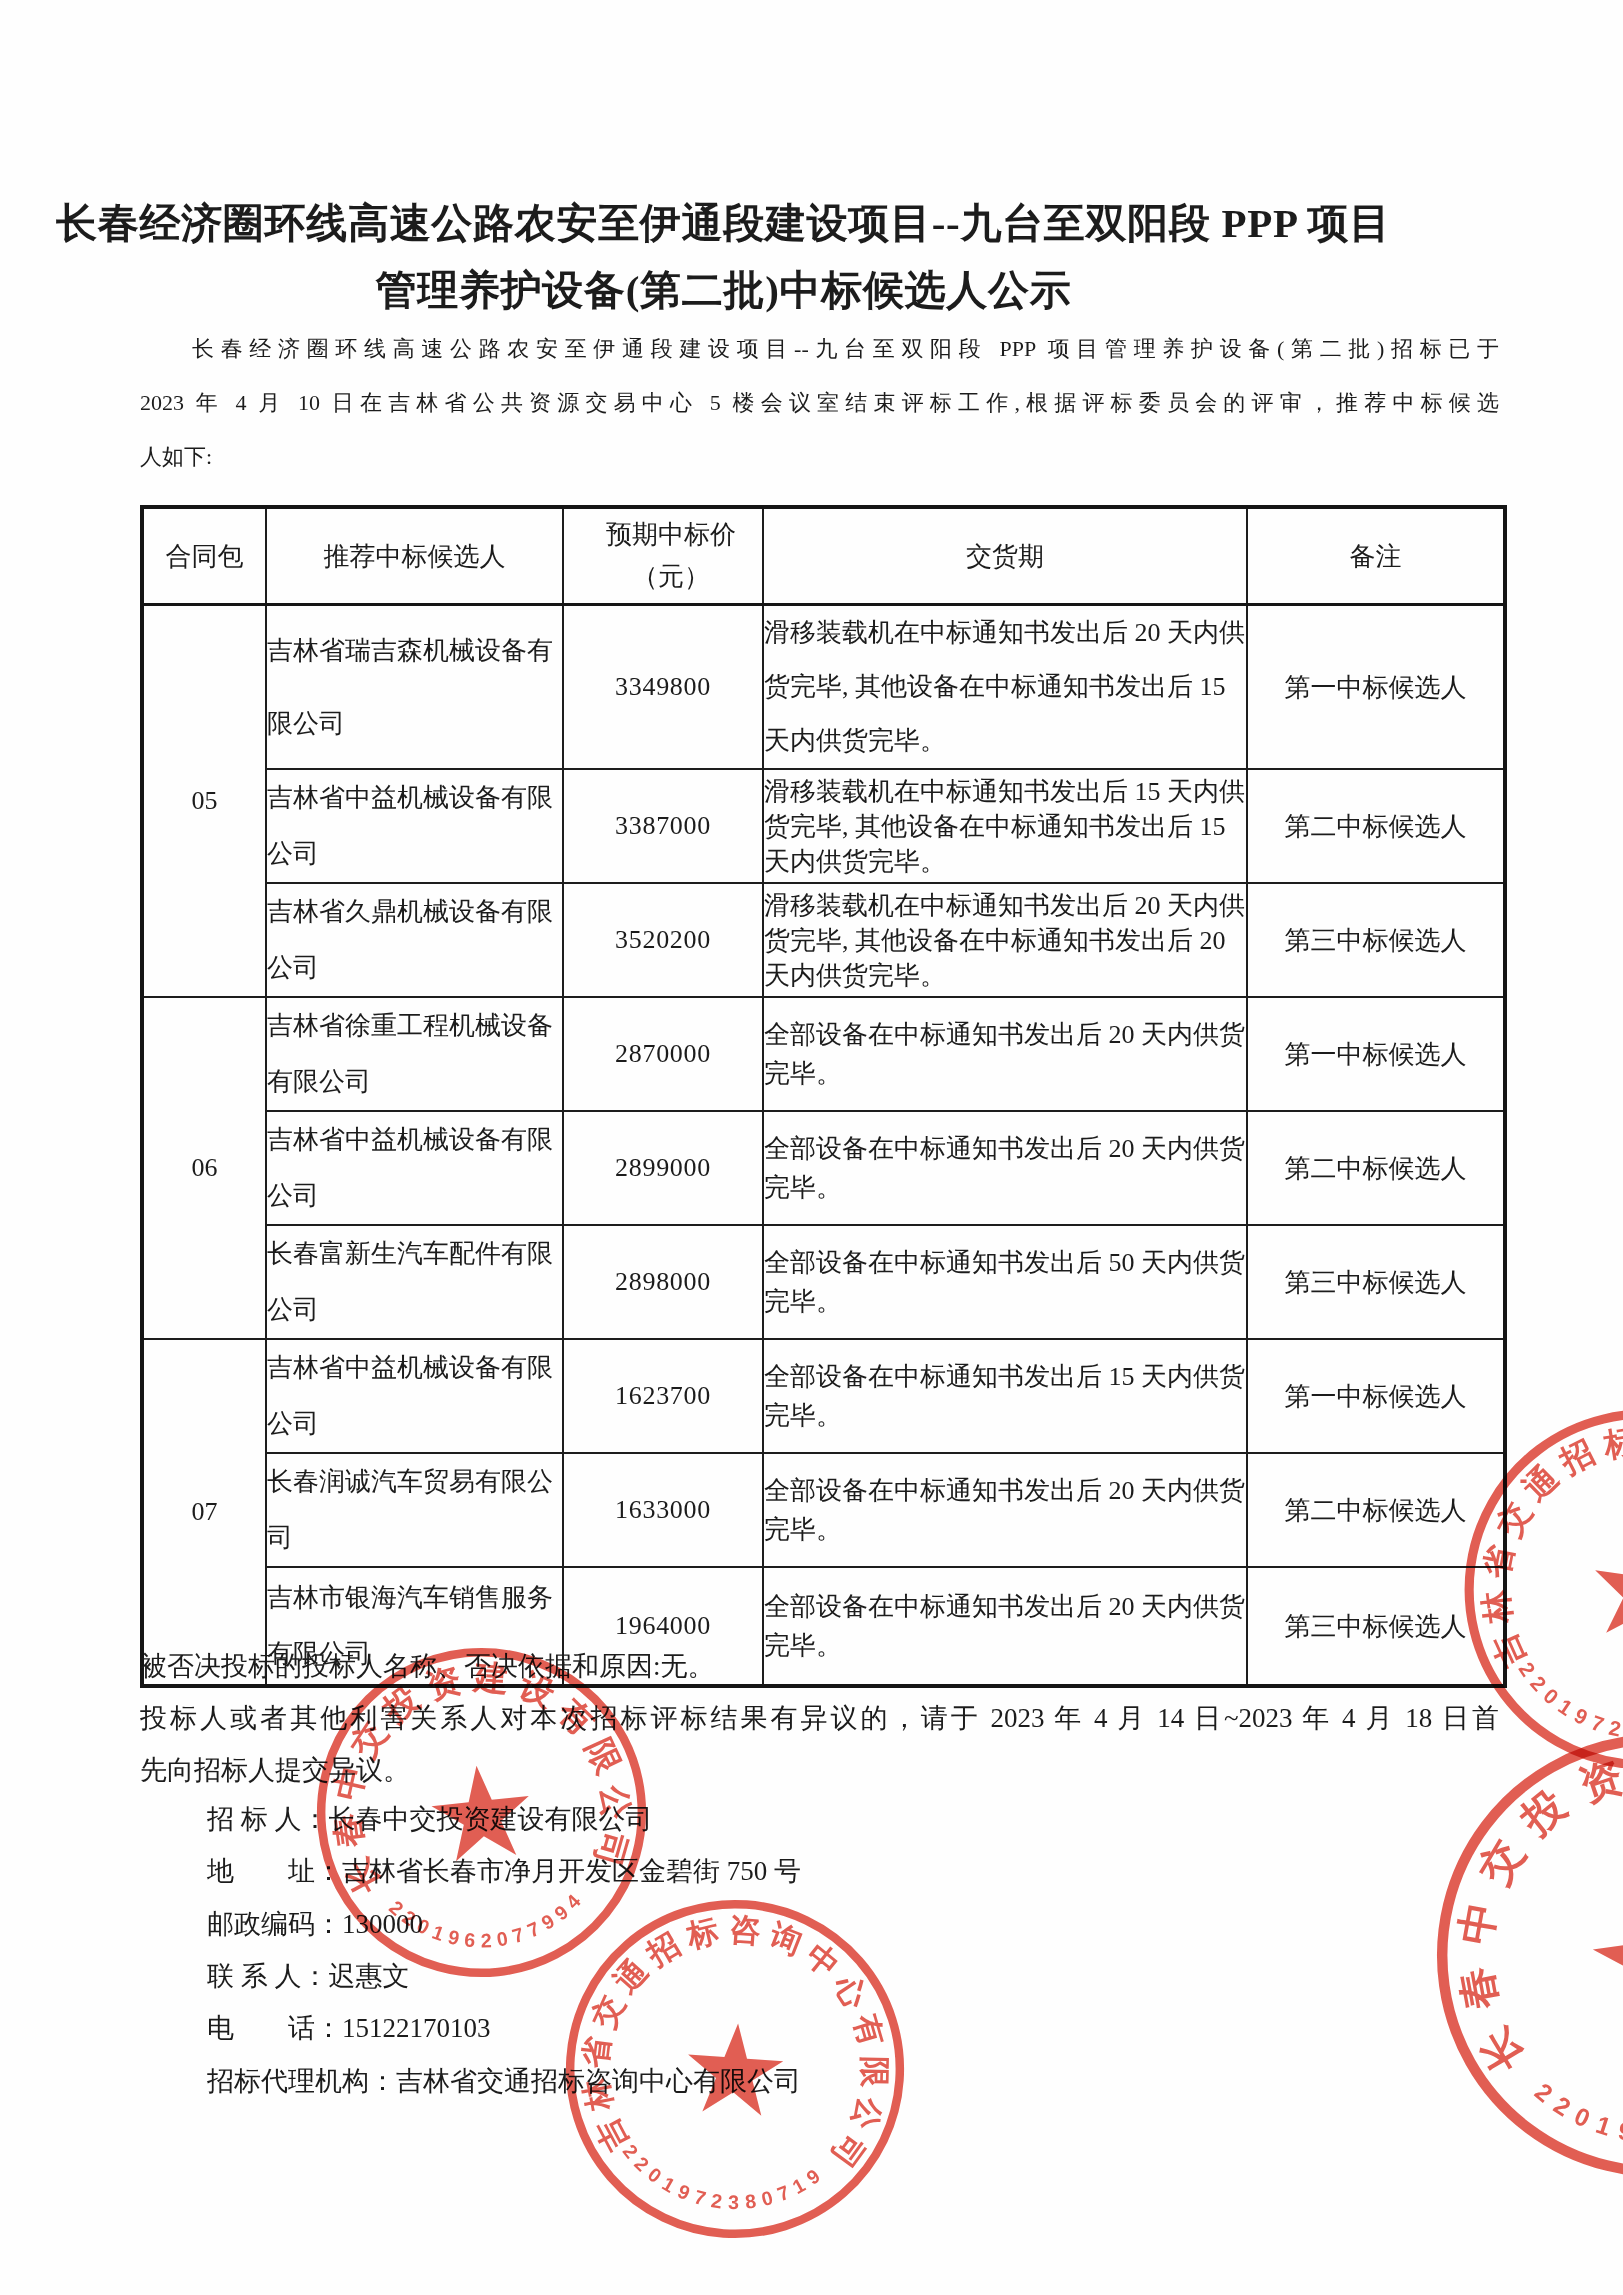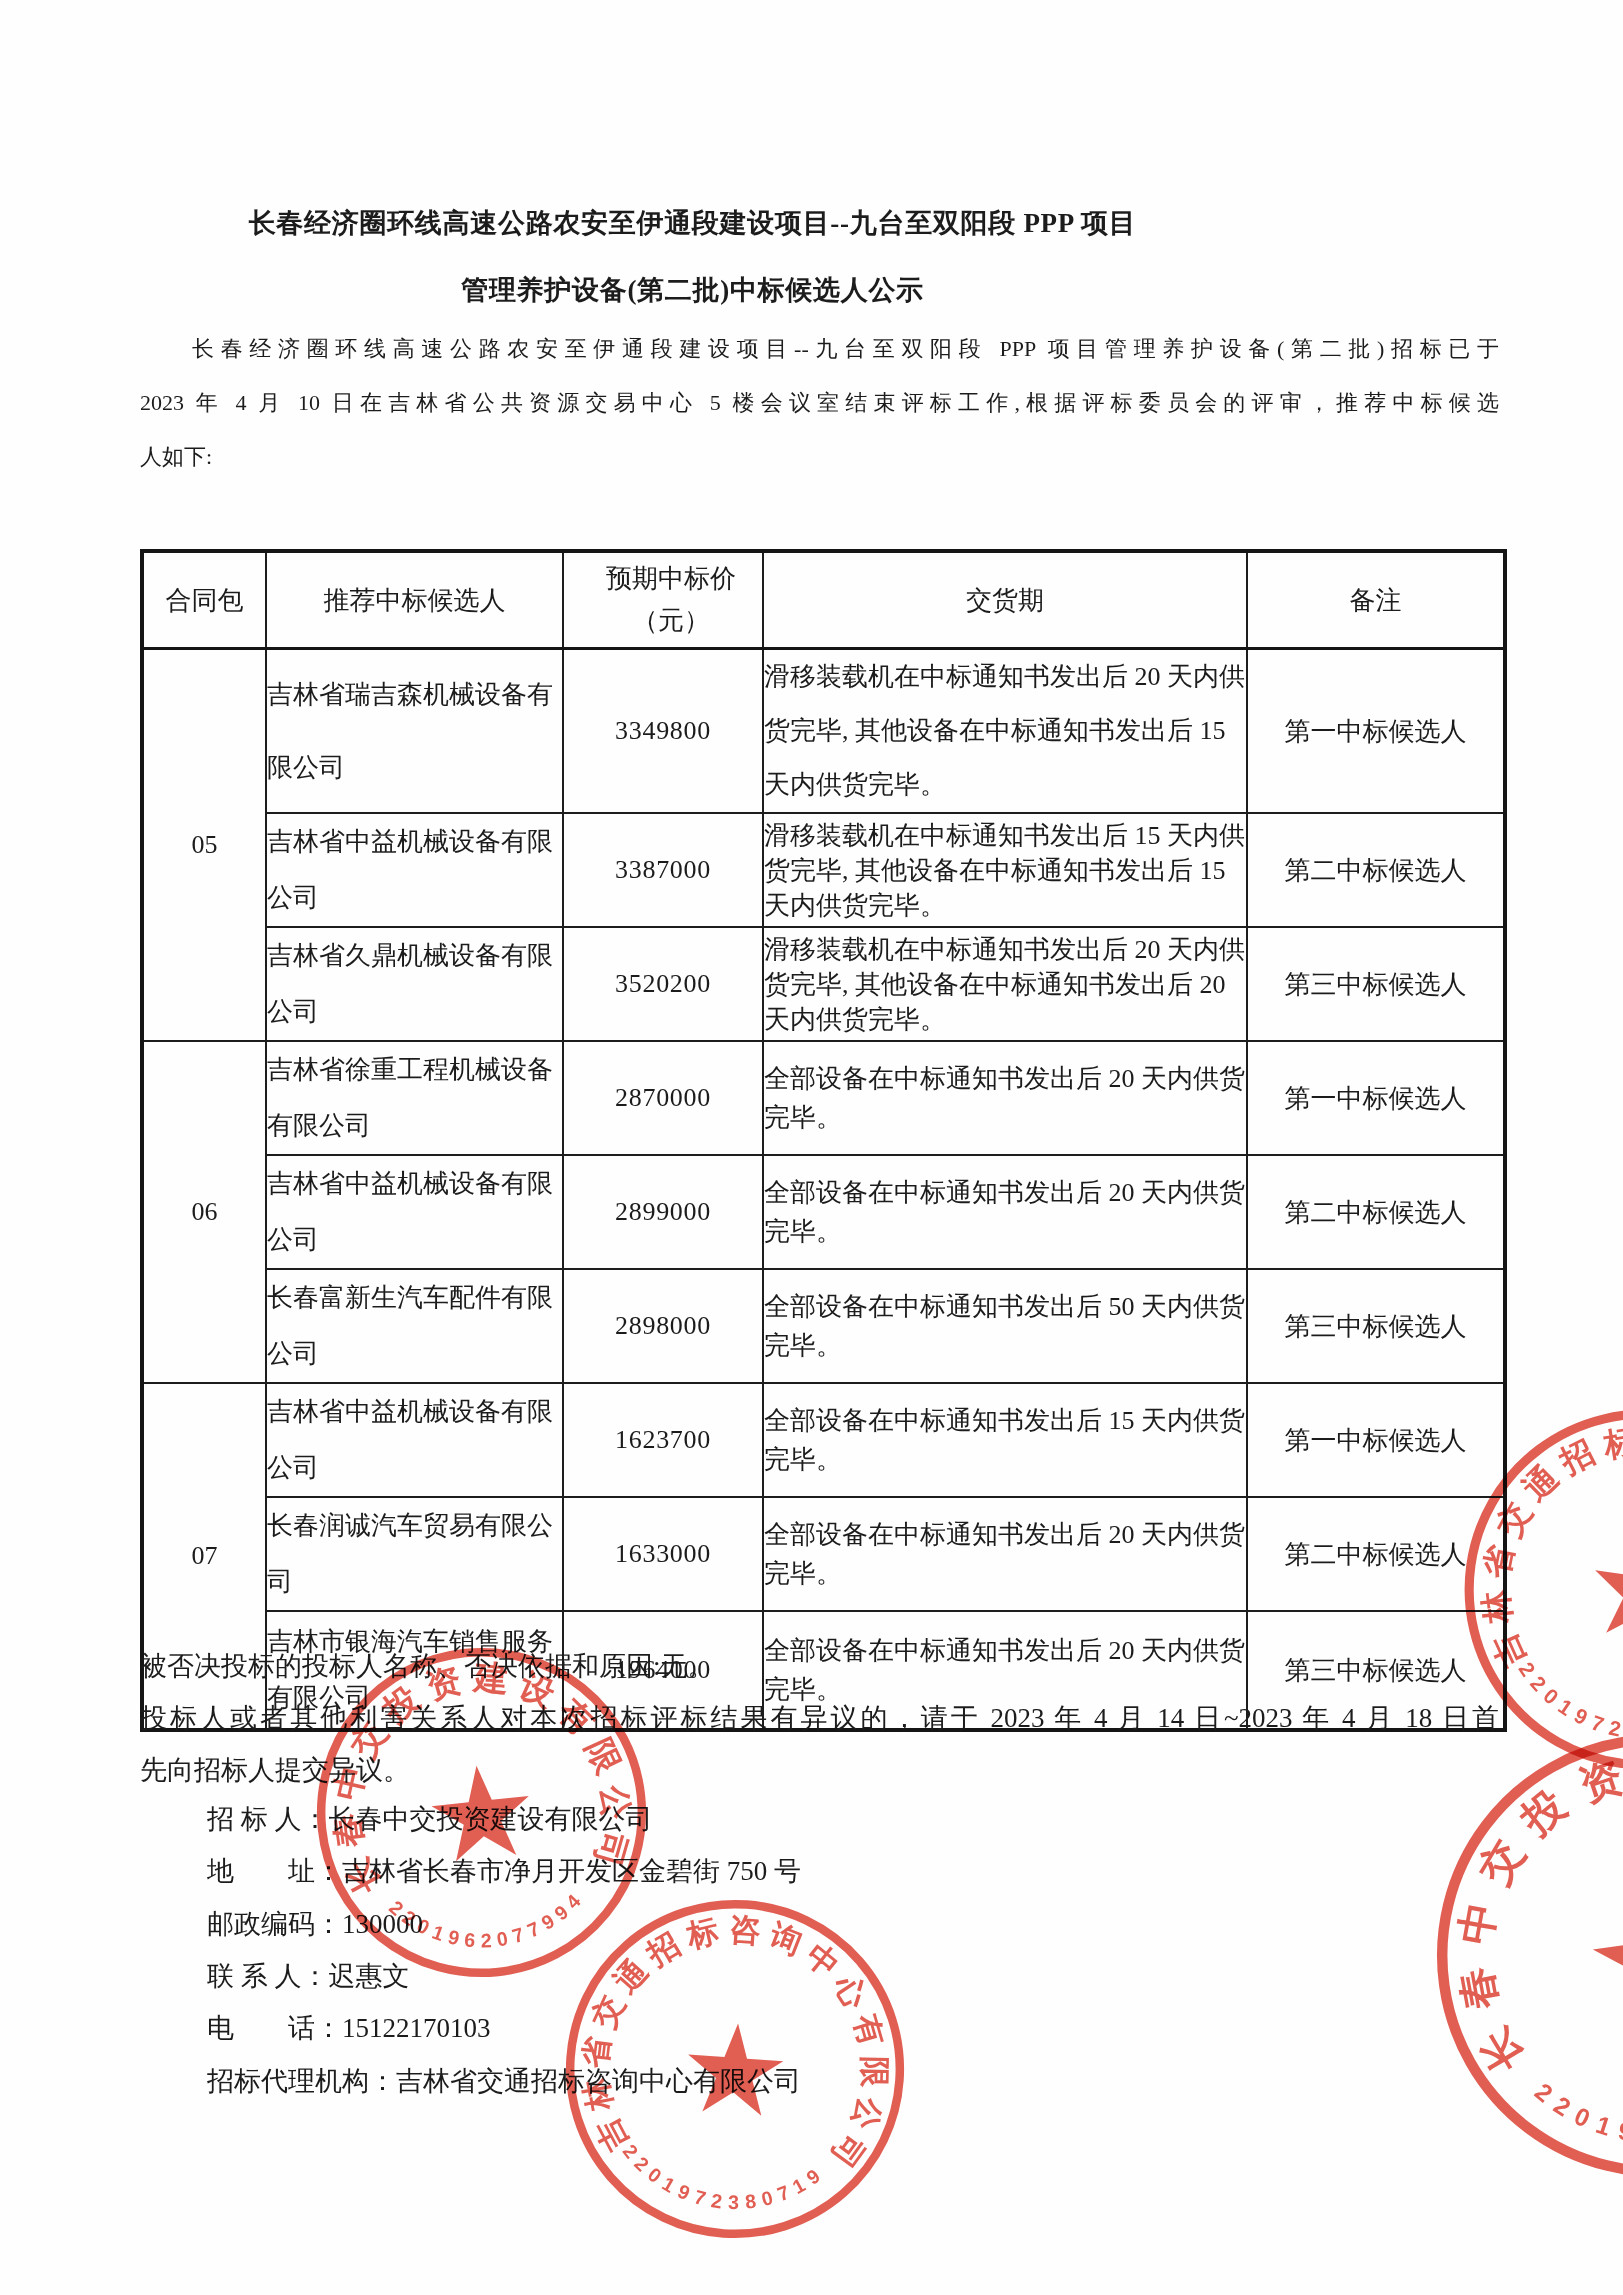--- a/index.html
+++ b/index.html
@@ -6,38 +6,38 @@
   #page{
     position:relative;
     width:1623px;height:2295px;
     background:#fefefe;
     overflow:hidden;
     font-family:"Liberation Serif","DejaVu Serif",serif;
     color:#1c1c1c;
   }
   .title{
     position:absolute;left:0;width:1385px;
-    text-align:center;font-weight:bold;font-size:27px;line-height:41px;
+    text-align:center;font-weight:bold;font-size:41px;line-height:41px;
     letter-spacing:0.7px;
+    padding-left:31px;
   }
   #title1{top:203px;}
   #title2{top:270px;}
   .intro{
     position:absolute;left:140px;top:322px;width:1359px;
     font-size:22px;
   }
   .intro-line{height:54px;line-height:54px;white-space:nowrap;}
   .just{white-space:normal;text-align:justify;text-align-last:justify;height:54px;line-height:54px;overflow:hidden;}
   .indent{padding-left:52px;}
 
   table#award{
     position:absolute;left:140px;top:505px;
     width:1364px;border-collapse:collapse;table-layout:fixed;
     font-size:26px;
-    margin-top:44px;
   }
   #award th,#award td{
     border:2px solid #1d1d1d;
     vertical-align:middle;
     padding:0;
     font-weight:normal;
     overflow:hidden;
   }
   #award{border:4.6px solid #151515;}
   #award thead th{border-bottom:3.9px solid #151515;}

